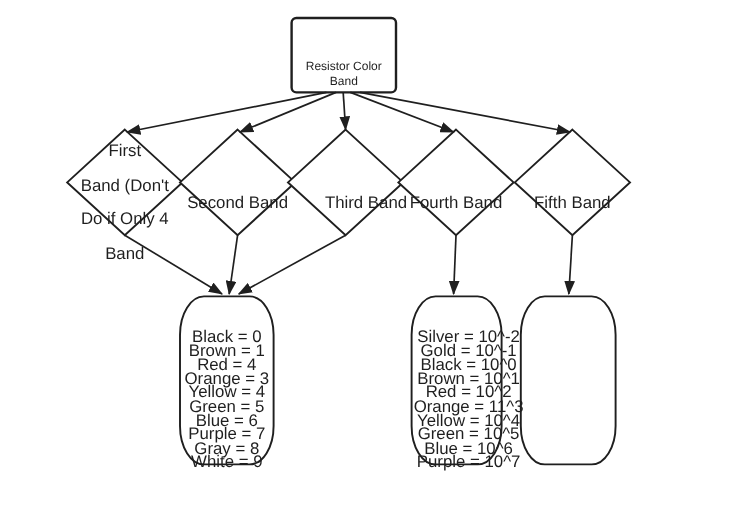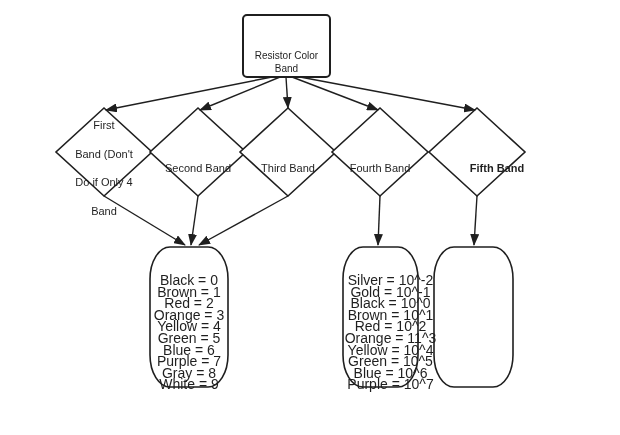--- a/index.html
+++ b/index.html
@@ -10,26 +10,26 @@
     color:#1f1f1f;
   }
   .layer { position:absolute; left:0; top:0; }
   .label {
     position:absolute; display:flex; flex-direction:column;
     align-items:center; justify-content:center; text-align:left;
     pointer-events:none;
     margin-top:16px;
   }
   .root-label  { left:243px; top:15px; width:87px; height:62px; font-size:10px; line-height:13px; }
-  .diamond-label { top:107px; width:96px; height:90px; font-size:11px; line-height:12.5px;gap:16px; }
+  .diamond-label { top:107px; width:96px; height:90px; font-size:14px; line-height:12.5px;gap:16px; }
   .dl-1 { left:56px; }
   .dl-2 { left:150px; }
-  .dl-3 { left:240px; }
+  .dl-3 { left:257px; }
   .dl-4 { left:332px; }
-  .dl-5 { left:449px;font-weight:bold; }
+  .dl-5 { left:429px; }
   .term-label { top:247px; height:140px; font-size:14px; line-height:11.6px; }
   .tl-1 { left:150px; width:78px; }
   .tl-2 { left:343px; width:95px; }
   .tl-3 { left:434px; width:79px; }
 </style>
 </head>
 <body>
 
 <div class="stage">
 
@@ -87,21 +87,21 @@
   <div class="label diamond-label dl-4">
     <div>Fourth Band</div>
   </div>
   <div class="label diamond-label dl-5">
     <div>Fifth Band</div>
   </div>
 
   <div class="label term-label tl-1">
     <div>Black = 0</div>
     <div>Brown = 1</div>
-    <div>Red = 2</div>
+    <div>Red = 4</div>
     <div>Orange = 3</div>
     <div>Yellow = 4</div>
     <div>Green = 5</div>
     <div>Blue = 6</div>
     <div>Purple = 7</div>
     <div>Gray = 8</div>
     <div>White = 9</div>
   </div>
 
   <div class="label term-label tl-2">

